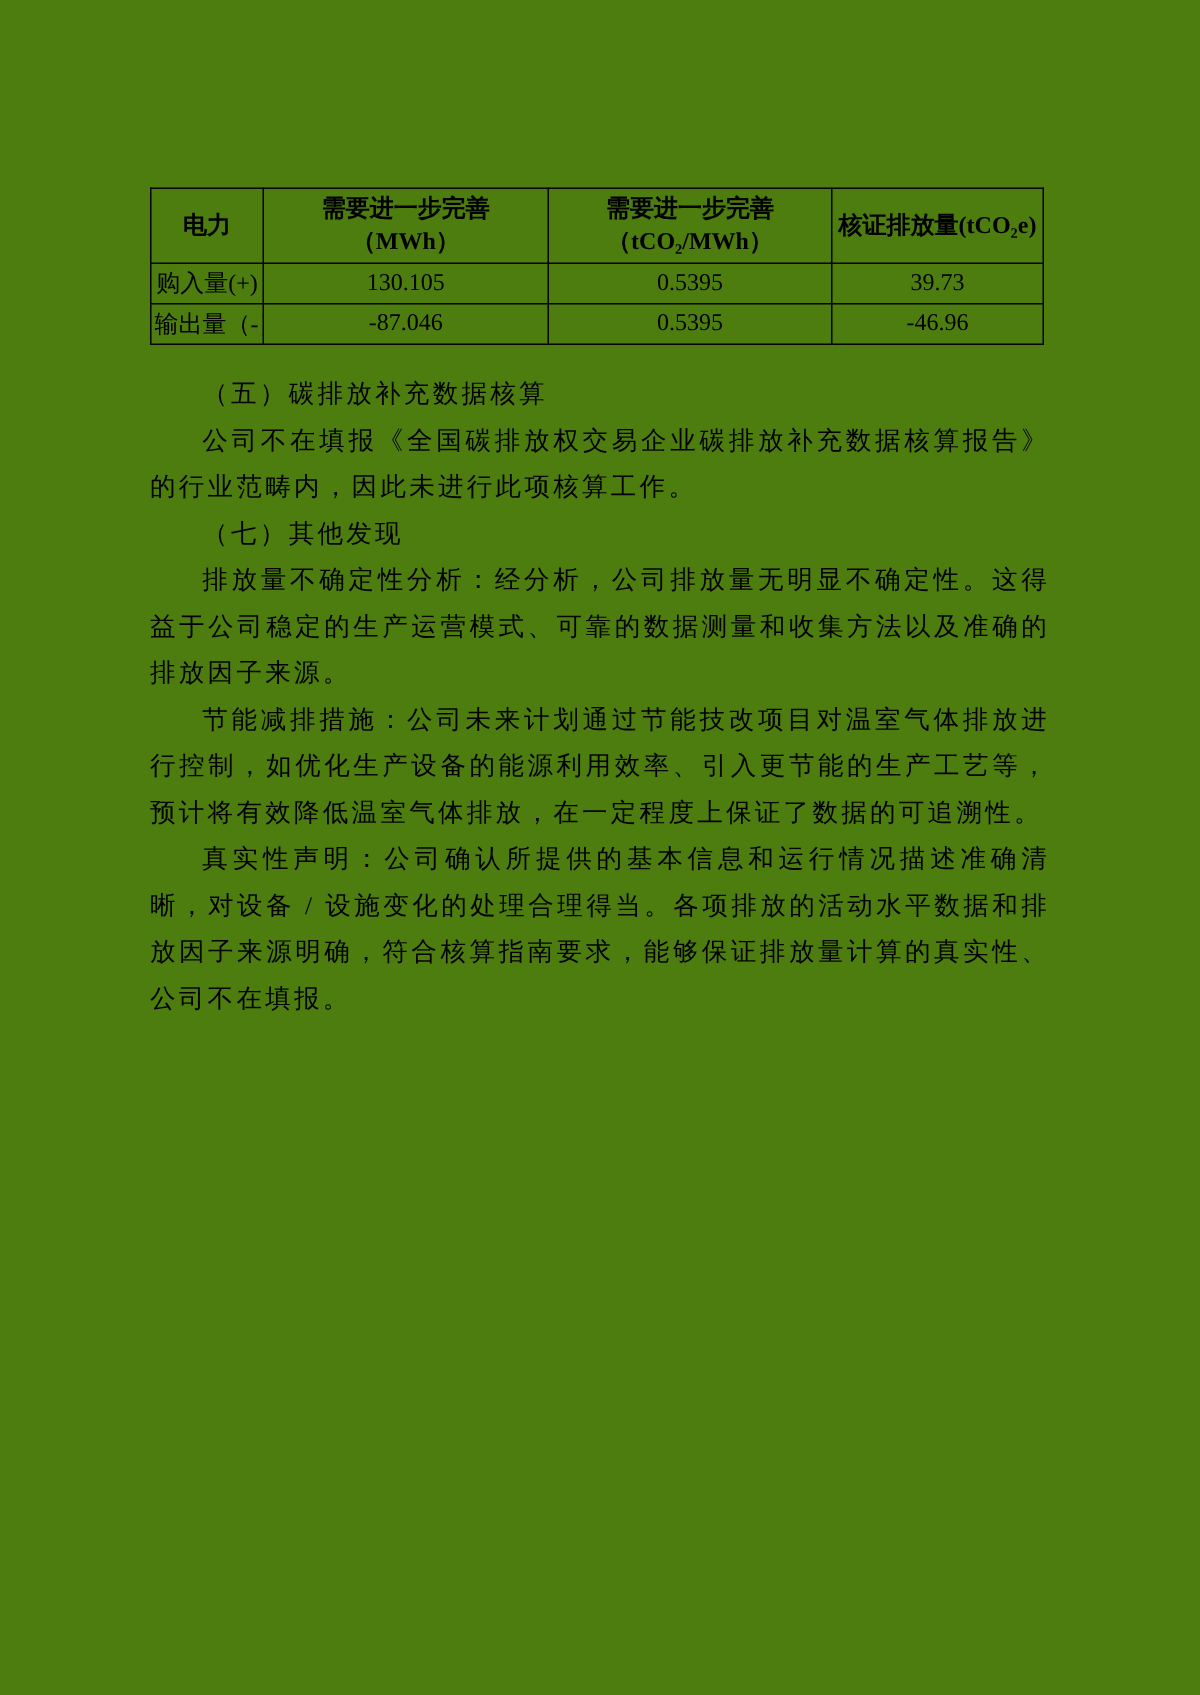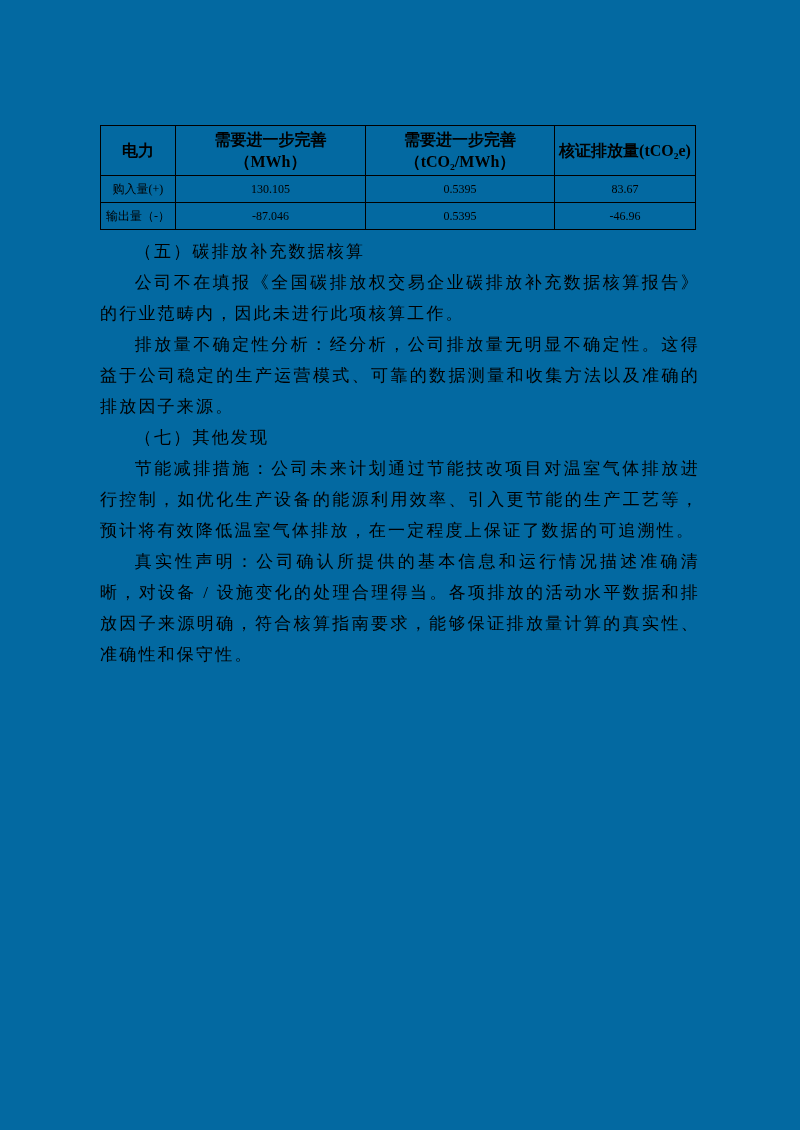--- a/index.html
+++ b/index.html
@@ -5,21 +5,21 @@
   * { margin: 0; padding: 0; box-sizing: border-box; }
   html, body {
     background: #ffffff;
     font-family: "Liberation Serif", "DejaVu Serif", serif;
     color: #000000;
   }
   .page {
     position: relative;
     width: 800px;
     height: 1130px;
-    background: #0369a1;
+    background: #4d7c0f;
     overflow: hidden;
   }
   .content {
     position: absolute;
     left: 100px;
     top: 125px;
     width: 600px;
   }
   table.emissions {
     border-collapse: collapse;
@@ -34,30 +34,30 @@
     overflow: hidden;
     white-space: nowrap;
   }
   table.emissions th {
     font-weight: bold;
     font-size: 16px;
     line-height: 22px;
     height: 50px;
   }
   table.emissions td {
-    font-size: 12px;
+    font-size: 16px;
     height: 27px;
     font-weight: normal;
   }
   col.c1 { width: 75px; }
   col.c2 { width: 190px; }
   col.c3 { width: 189px; }
   col.c4 { width: 141px; }
   .body-text {
-    margin-top: 6px;
+    margin-top: 17px;
     width: 600px;
   }
   .body-text p {
     font-size: 17px;
     line-height: 31px;
     letter-spacing: 2.2px;
     text-indent: 2.05em;
     text-align: justify;
     text-align-last: left;
     text-justify: inter-character;
@@ -92,34 +92,34 @@
           <th>
             <span>核证排放量(tCO₂e)</span>
           </th>
         </tr>
       </thead>
       <tbody>
         <tr>
           <td>购入量(+)</td>
           <td>130.105</td>
           <td>0.5395</td>
-          <td>83.67</td>
+          <td>39.73</td>
         </tr>
         <tr>
           <td>输出量（-）</td>
           <td>-87.046</td>
           <td>0.5395</td>
           <td>-46.96</td>
         </tr>
       </tbody>
     </table>
 
     <div class="body-text">
       <p>（五）碳排放补充数据核算</p>
       <p>公司不在填报《全国碳排放权交易企业碳排放补充数据核算报告》的行业范畴内，因此未进行此项核算工作。</p>
+      <p>（七）其他发现</p>
       <p>排放量不确定性分析：经分析，公司排放量无明显不确定性。这得益于公司稳定的生产运营模式、可靠的数据测量和收集方法以及准确的排放因子来源。</p>
-      <p>（七）其他发现</p>
       <p>节能减排措施：公司未来计划通过节能技改项目对温室气体排放进行控制，如优化生产设备的能源利用效率、引入更节能的生产工艺等，预计将有效降低温室气体排放，在一定程度上保证了数据的可追溯性。</p>
-      <p>真实性声明：公司确认所提供的基本信息和运行情况描述准确清晰，对设备 / 设施变化的处理合理得当。各项排放的活动水平数据和排放因子来源明确，符合核算指南要求，能够保证排放量计算的真实性、准确性和保守性。</p>
+      <p>真实性声明：公司确认所提供的基本信息和运行情况描述准确清晰，对设备 / 设施变化的处理合理得当。各项排放的活动水平数据和排放因子来源明确，符合核算指南要求，能够保证排放量计算的真实性、公司不在填报。</p>
     </div>
 
   </div>
 </div>
 
 </body></html>

